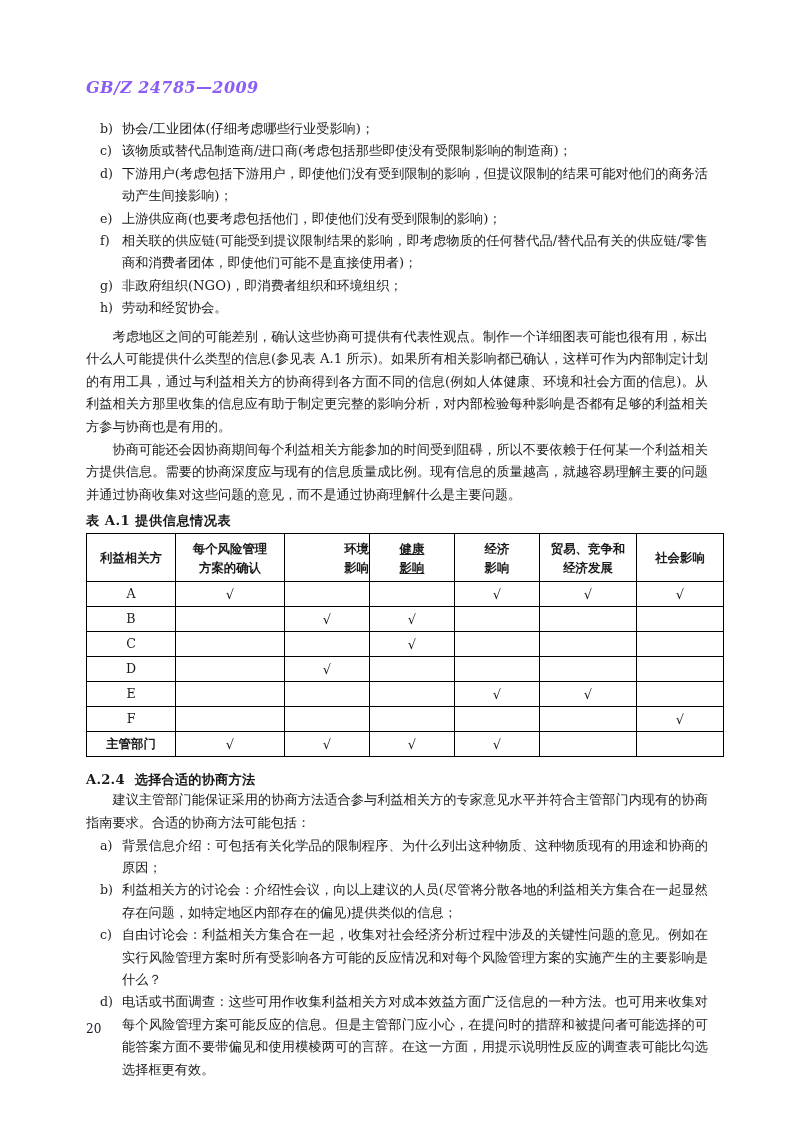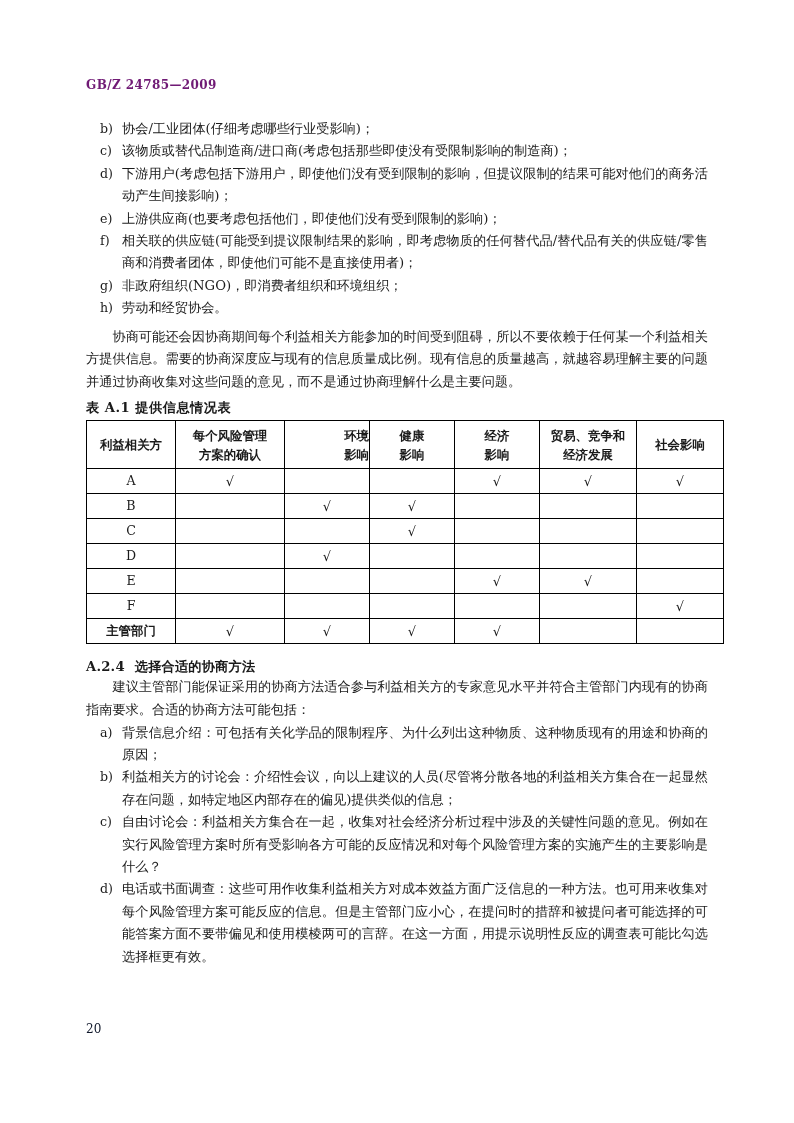--- a/index.html
+++ b/index.html
@@ -21,23 +21,24 @@
     width: 794px;
     height: 1123px;
     box-sizing: border-box;
   }
   .running-head {
     position: absolute;
     left: 86px;
     top: 78px;
     font-family: "DejaVu Serif", "Liberation Serif", serif;
     font-weight: bold;
-    font-size: 12px;
+    font-size: 16px;
     letter-spacing: 0.4px;
-    color: #701a75;
+    color: #8b5cf6;
+    font-style: italic;
   }
   .content {
     position: absolute;
     left: 86px;
     top: 118px;
     width: 622px;
   }
 
   
   .alist {
@@ -178,40 +179,41 @@
           <span class="txt">非政府组织(NGO)，即消费者组织和环境组织；</span>
         </li>
         <li>
           <span class="marker">h)</span>
           <span class="txt">劳动和经贸协会。</span>
         </li>
       </ul>
 
     <div class="sp6"></div>
 
+    <p class="body">考虑地区之间的可能差别，确认这些协商可提供有代表性观点。制作一个详细图表可能也很有用，标出什么人可能提供什么类型的信息(参见表 A.1 所示)。如果所有相关影响都已确认，这样可作为内部制定计划的有用工具，通过与利益相关方的协商得到各方面不同的信息(例如人体健康、环境和社会方面的信息)。从利益相关方那里收集的信息应有助于制定更完整的影响分析，对内部检验每种影响是否都有足够的利益相关方参与协商也是有用的。</p>
 
     <p class="body">协商可能还会因协商期间每个利益相关方能参加的时间受到阻碍，所以不要依赖于任何某一个利益相关方提供信息。需要的协商深度应与现有的信息质量成比例。现有信息的质量越高，就越容易理解主要的问题并通过协商收集对这些问题的意见，而不是通过协商理解什么是主要问题。</p>
 
     <div class="table-caption">表 A.1  提供信息情况表</div>
 
     <table class="info">
       <thead>
         <tr id="thead-row">
             <th style="width: 88px;">
               <span class="l">利益相关方</span>
             </th>
             <th style="width: 108px;">
               <span class="l">每个风险管理</span>
               <span class="l">方案的确认</span>
             </th>
             <th style="width: 84px; text-align: right;">
               <span class="l">环境</span>
               <span class="l">影响</span>
             </th>
-            <th style="width: 84px;">
+            <th style="width: 84px; text-decoration: underline;">
               <span class="l">健康</span>
               <span class="l">影响</span>
             </th>
             <th style="width: 84px;">
               <span class="l">经济</span>
               <span class="l">影响</span>
             </th>
             <th style="width: 96px;">
               <span class="l">贸易、竞争和</span>
               <span class="l">经济发展</span>

